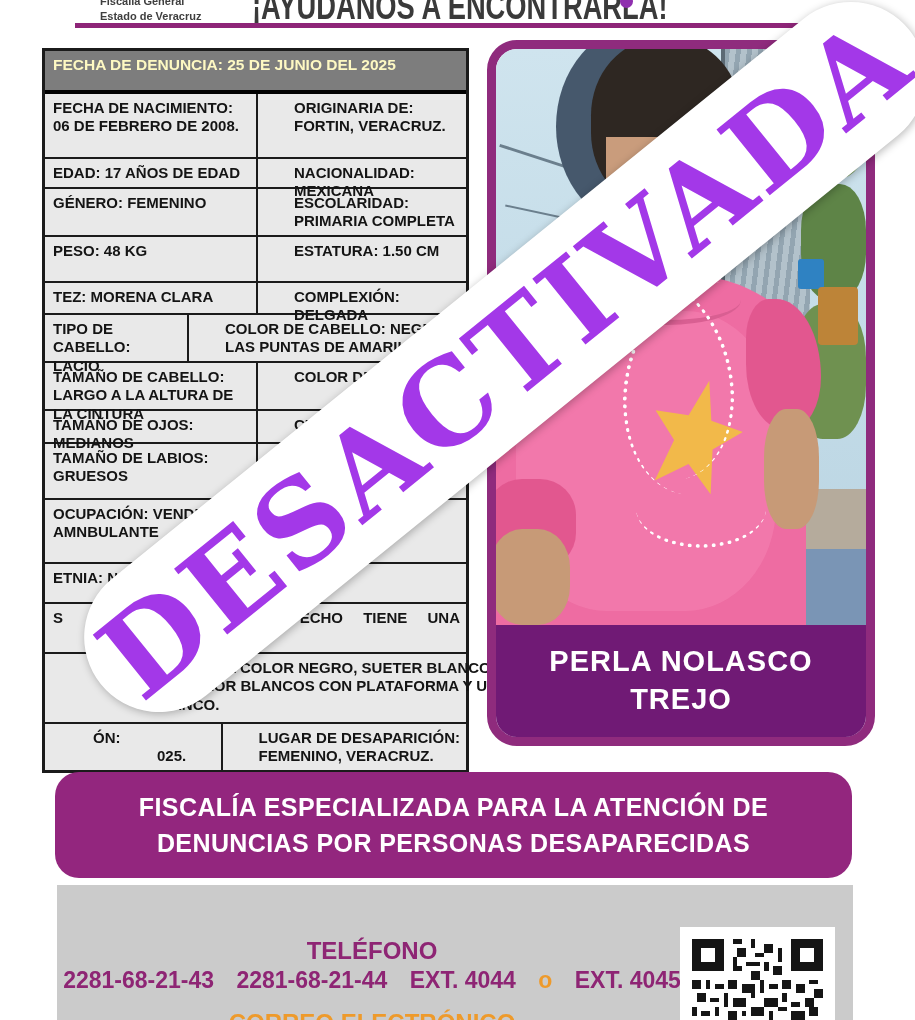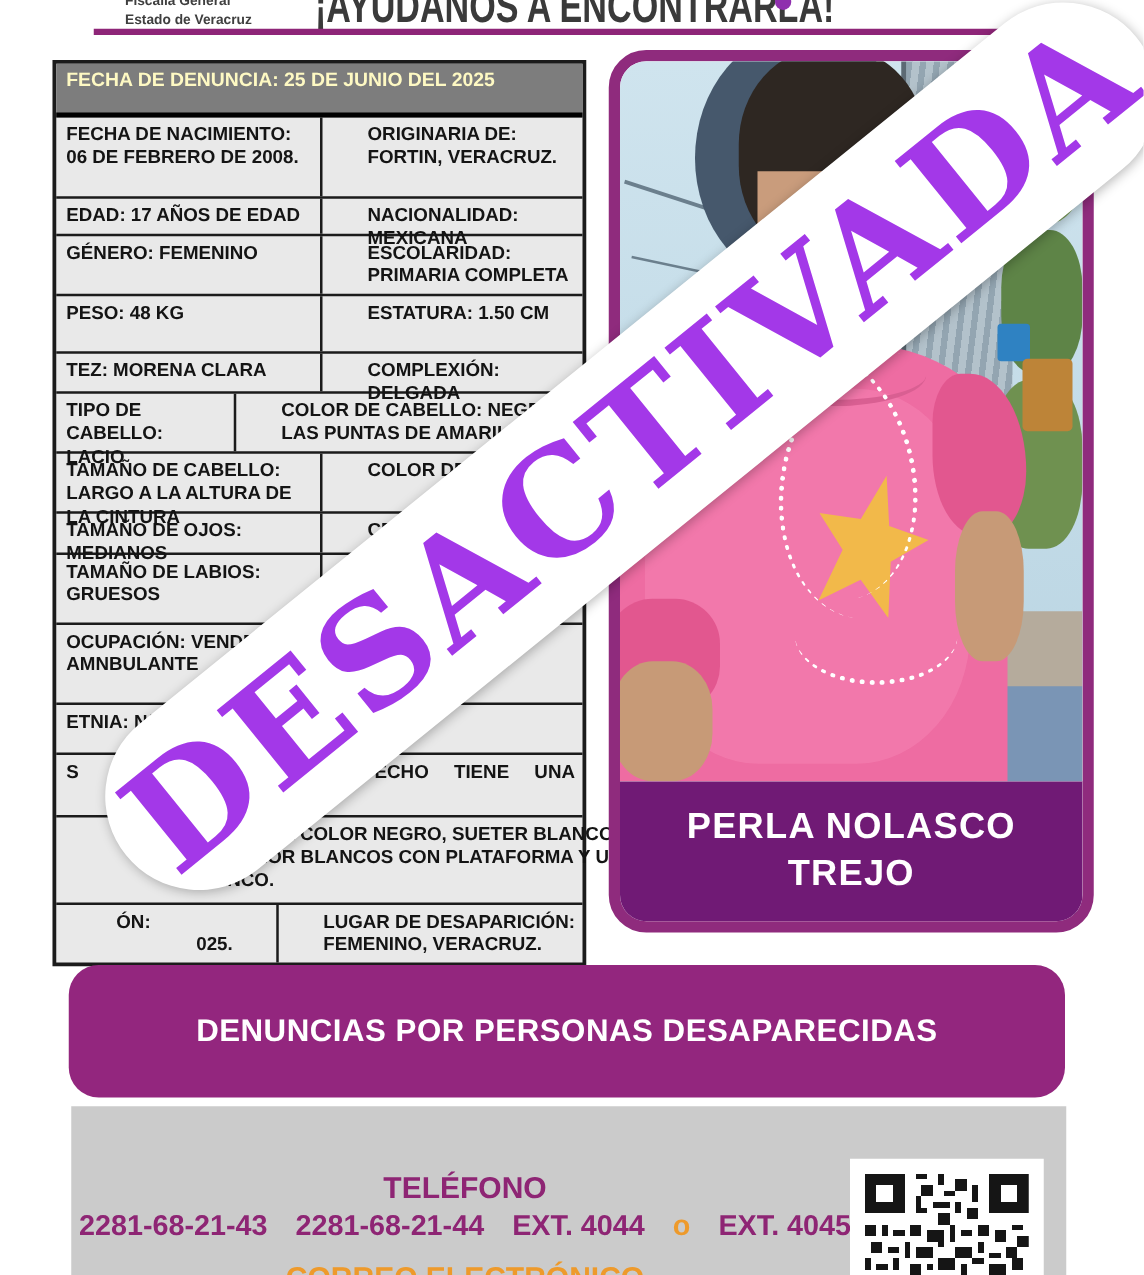--- a/index.html
+++ b/index.html
@@ -170,20 +170,21 @@
       <div class="plate-txt">PERLA NOLASCO TREJO</div>
     </div>
   </div>
 
   <div class="ribbon">
     <span>DESACTIVADA</span>
   </div>
 
   <div class="band">
     <div class="band-txt">
+      <div>FISCALÍA ESPECIALIZADA PARA LA ATENCIÓN DE</div>
       <div>DENUNCIAS POR PERSONAS DESAPARECIDAS</div>
     </div>
   </div>
 
   <div class="panel">
     <div class="contact">
       <div class="tel-label">TELÉFONO</div>
       <div class="tel-line">
         <span>2281-68-21-43</span>
         <span class="sp">2281-68-21-44</span>

